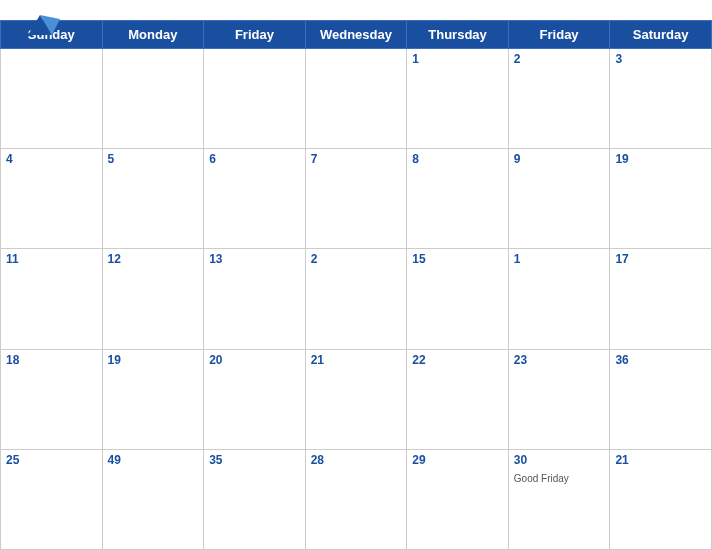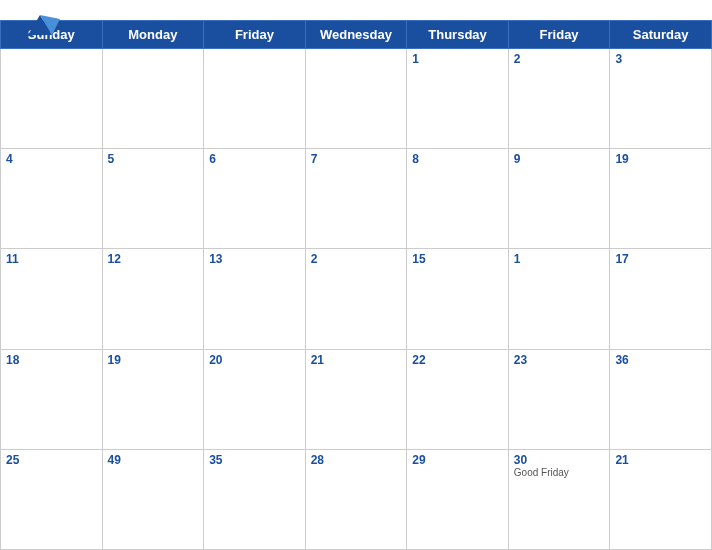--- a/index.html
+++ b/index.html
@@ -80,21 +80,21 @@
       background: #fff;
     }
     .day-number {
       font-size: 12px;
       color: #1a4fa0;
       font-weight: bold;
     }
     .holiday-text {
       font-size: 10px;
       color: #555;
-      margin-top: 0;
+      margin-top: 6px;
     }
     .empty-cell {
       background: #fff;
     }
   </style>
 </head>
 <body>
 
 <div class="header">
   <div class="logo">

